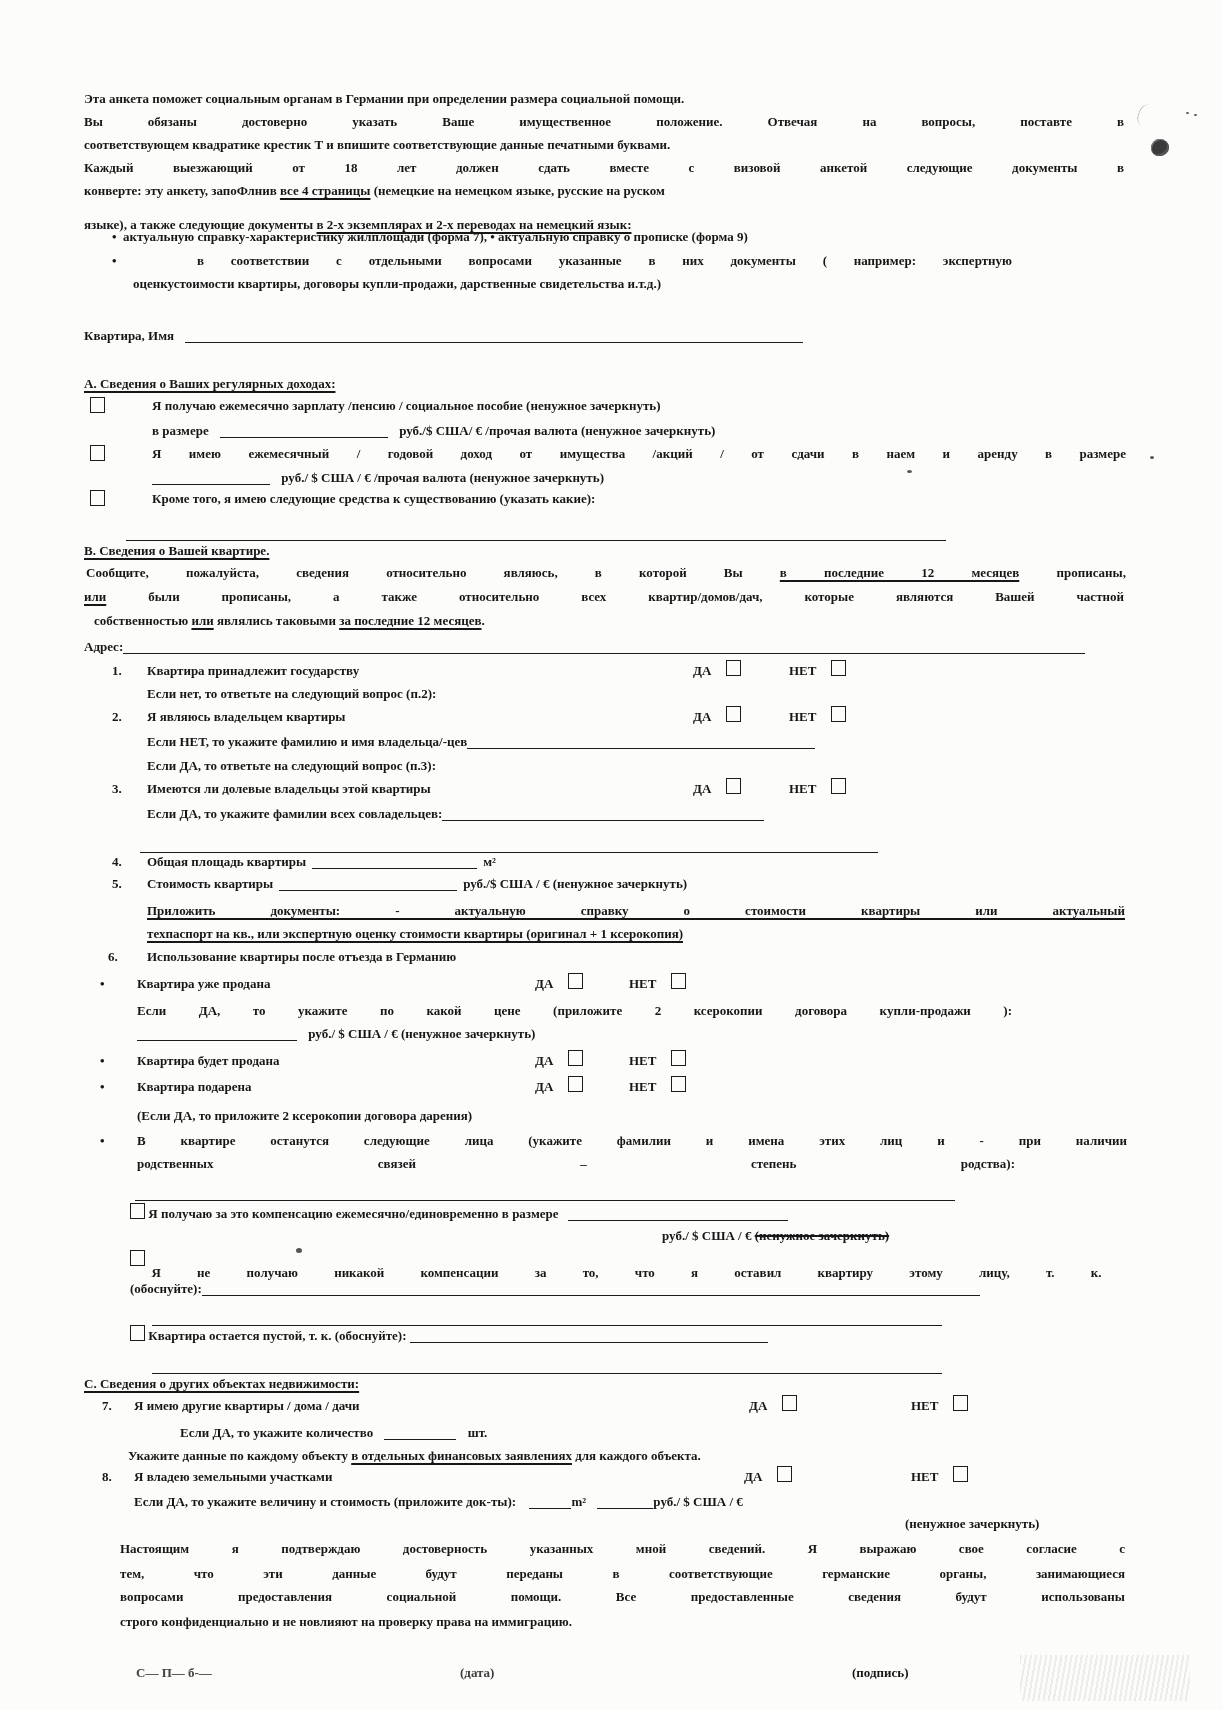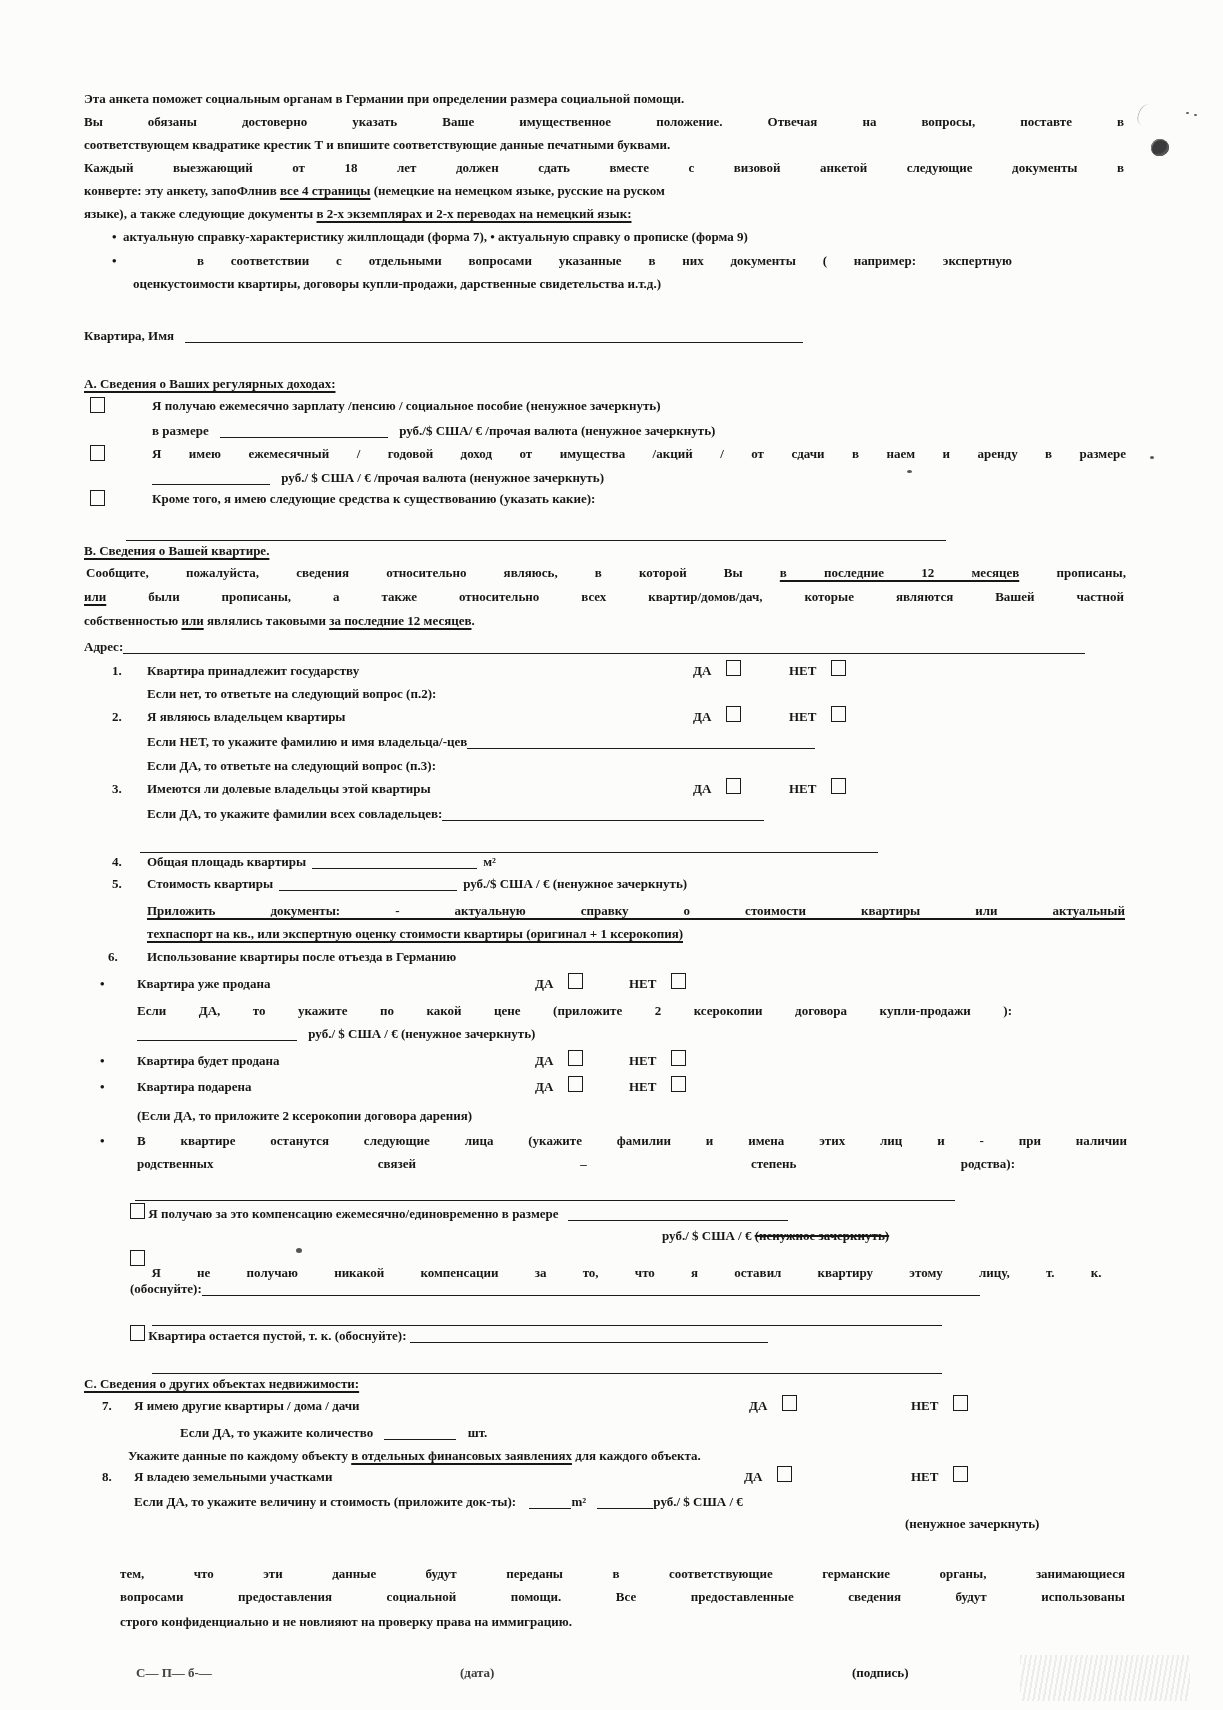--- a/index.html
+++ b/index.html
@@ -39,21 +39,21 @@
 
 <div class="page">
 
 
   <div class="ln" style="top:88px;left:84px;width:1042px;">Эта анкета поможет социальным органам в Германии при определении размера социальной помощи.</div>
   <div class="ln j" style="top:111px;left:84px;width:1040px;">Вы обязаны достоверно указать Ваше имущественное положение. Отвечая на вопросы, поставте в</div>
   <div class="ln" style="top:134px;left:84px;width:1042px;">соответствующем квадратике крестик Т и впишите соответствующие данные печатными буквами.</div>
 
   <div class="ln j" style="top:157px;left:84px;width:1040px;">Каждый выезжающий от 18 лет должен сдать вместе с визовой анкетой следующие документы в</div>
   <div class="ln" style="top:180px;left:84px;width:1042px;"><span>конверте: эту анкету, запоФлнив </span><span class="u">все 4 страницы</span><span> (немецкие на немецком языке, русские на руском</span></div>
-  <div class="ln" style="top:203px;left:84px;width:1042px;"><span>языке), а также следующие документы </span><span class="u">в 2-х экземплярах и 2-х переводах на немецкий язык:</span></div>
+  <div class="ln" style="top:214px;left:84px;width:1042px;"><span>языке), а также следующие документы </span><span class="u">в 2-х экземплярах и 2-х переводах на немецкий язык:</span></div>
 
   <div class="ln" style="top:226px;left:112px;width:1010px;"><span>•</span>&nbsp;&nbsp;<span>актуальную справку-характеристику жилплощади (форма 7), • актуальную справку о прописке (форма 9)</span></div>
   <div class="ln j" style="top:250px;left:112px;width:900px;"><span>•</span>&nbsp;&nbsp;&nbsp;<span>в соответствии с отдельными вопросами указанные в них документы ( например: экспертную</span></div>
   <div class="ln" style="top:273px;left:133px;width:990px;">оценкустоимости квартиры, договоры купли-продажи, дарственные свидетельства и.т.д.)</div>
 
   <div class="ln" style="top:325px;left:84px;width:1042px;">
     <span>Квартира, Имя</span>
     <span class="fill" style="width:618px;margin-left:8px;"></span>
   </div>
 
@@ -78,21 +78,21 @@
   </div>
   <div class="ln" style="top:488px;left:84px;width:1042px;">
     <span class="cbx abs" style="left:6px;top:2px;"></span>
     <span class="abs" style="left:68px;">Кроме того, я имею следующие средства к существованию (указать какие):</span>
   </div>
   <div class="blank" style="top:526px;left:126px;width:820px;"></div>
 
   <div class="ln" style="top:540px;left:84px;"><span class="u">В. Сведения о Вашей квартире.</span></div>
   <div class="ln j" style="top:562px;left:86px;width:1040px;"><span>Сообщите, пожалуйста, сведения относительно являюсь, в которой Вы </span><span class="u">в последние 12 месяцев</span><span> прописаны,</span></div>
   <div class="ln j" style="top:586px;left:84px;width:1040px;"><span class="u">или</span><span> были прописаны, а также относительно всех квартир/домов/дач, которые являются Вашей частной</span></div>
-  <div class="ln" style="top:610px;left:84px;width:1040px;"><span>собственностью </span><span class="u">или</span><span> являлись таковыми </span><span class="u">за последние 12 месяцев</span><span>.</span></div>
+  <div class="ln" style="top:610px;left:94px;width:1040px;"><span>собственностью </span><span class="u">или</span><span> являлись таковыми </span><span class="u">за последние 12 месяцев</span><span>.</span></div>
   <div class="ln" style="top:636px;left:84px;width:1042px;">
     <span>Адрес:</span><span class="fill" style="width:962px;"></span>
   </div>
 
   <div class="ln" style="top:660px;left:84px;width:1042px;">
     <span class="num">1.</span>
     <span class="abs" style="left:63px;">Квартира принадлежит государству</span>
     <span class="yn" style="left:609px;"><span>ДА</span><span class="cbx"></span></span>
     <span class="yn" style="left:705px;"><span>НЕТ</span><span class="cbx"></span></span>
   </div>
@@ -212,20 +212,21 @@
     <span class="yn" style="left:660px;"><span>ДА</span><span class="cbx"></span></span>
     <span class="yn" style="left:827px;"><span>НЕТ</span><span class="cbx"></span></span>
   </div>
   <div class="ln" style="top:1491px;left:134px;">
     <span>Если ДА, то укажите величину и стоимость (приложите док-ты):</span>
     <span class="fill" style="width:42px;margin-left:10px;"></span><span>m²</span>
     <span class="fill" style="width:56px;margin-left:8px;"></span><span>руб./ $ США / €</span>
   </div>
   <div class="ln" style="top:1513px;left:905px;">(ненужное зачеркнуть)</div>
 
+  <div class="ln j" style="top:1538px;left:120px;width:1005px;">Настоящим я подтверждаю достоверность указанных мной сведений. Я выражаю свое согласие с</div>
   <div class="ln j" style="top:1563px;left:120px;width:1005px;">тем, что эти данные будут переданы в соответствующие германские органы, занимающиеся</div>
   <div class="ln j" style="top:1586px;left:120px;width:1005px;">вопросами предоставления социальной помощи. Все предоставленные сведения будут использованы</div>
   <div class="ln" style="top:1611px;left:120px;width:1005px;">строго конфиденциально и не новлияют на проверку права на иммиграцию.</div>
 
   <div class="ln" style="top:1662px;left:84px;width:1060px;">
     <span class="abs" style="left:52px;color:#444;filter:blur(0.6px);">С—   П—   б-—</span>
     <span class="abs" style="left:376px;color:#3d3d3d;filter:blur(0.5px);">(дата)</span>
     <span class="abs" style="left:768px;">(подпись)</span>
   </div>
   <div class="fadeout" style="left:84px;top:1684px;width:420px;height:26px;"></div>

